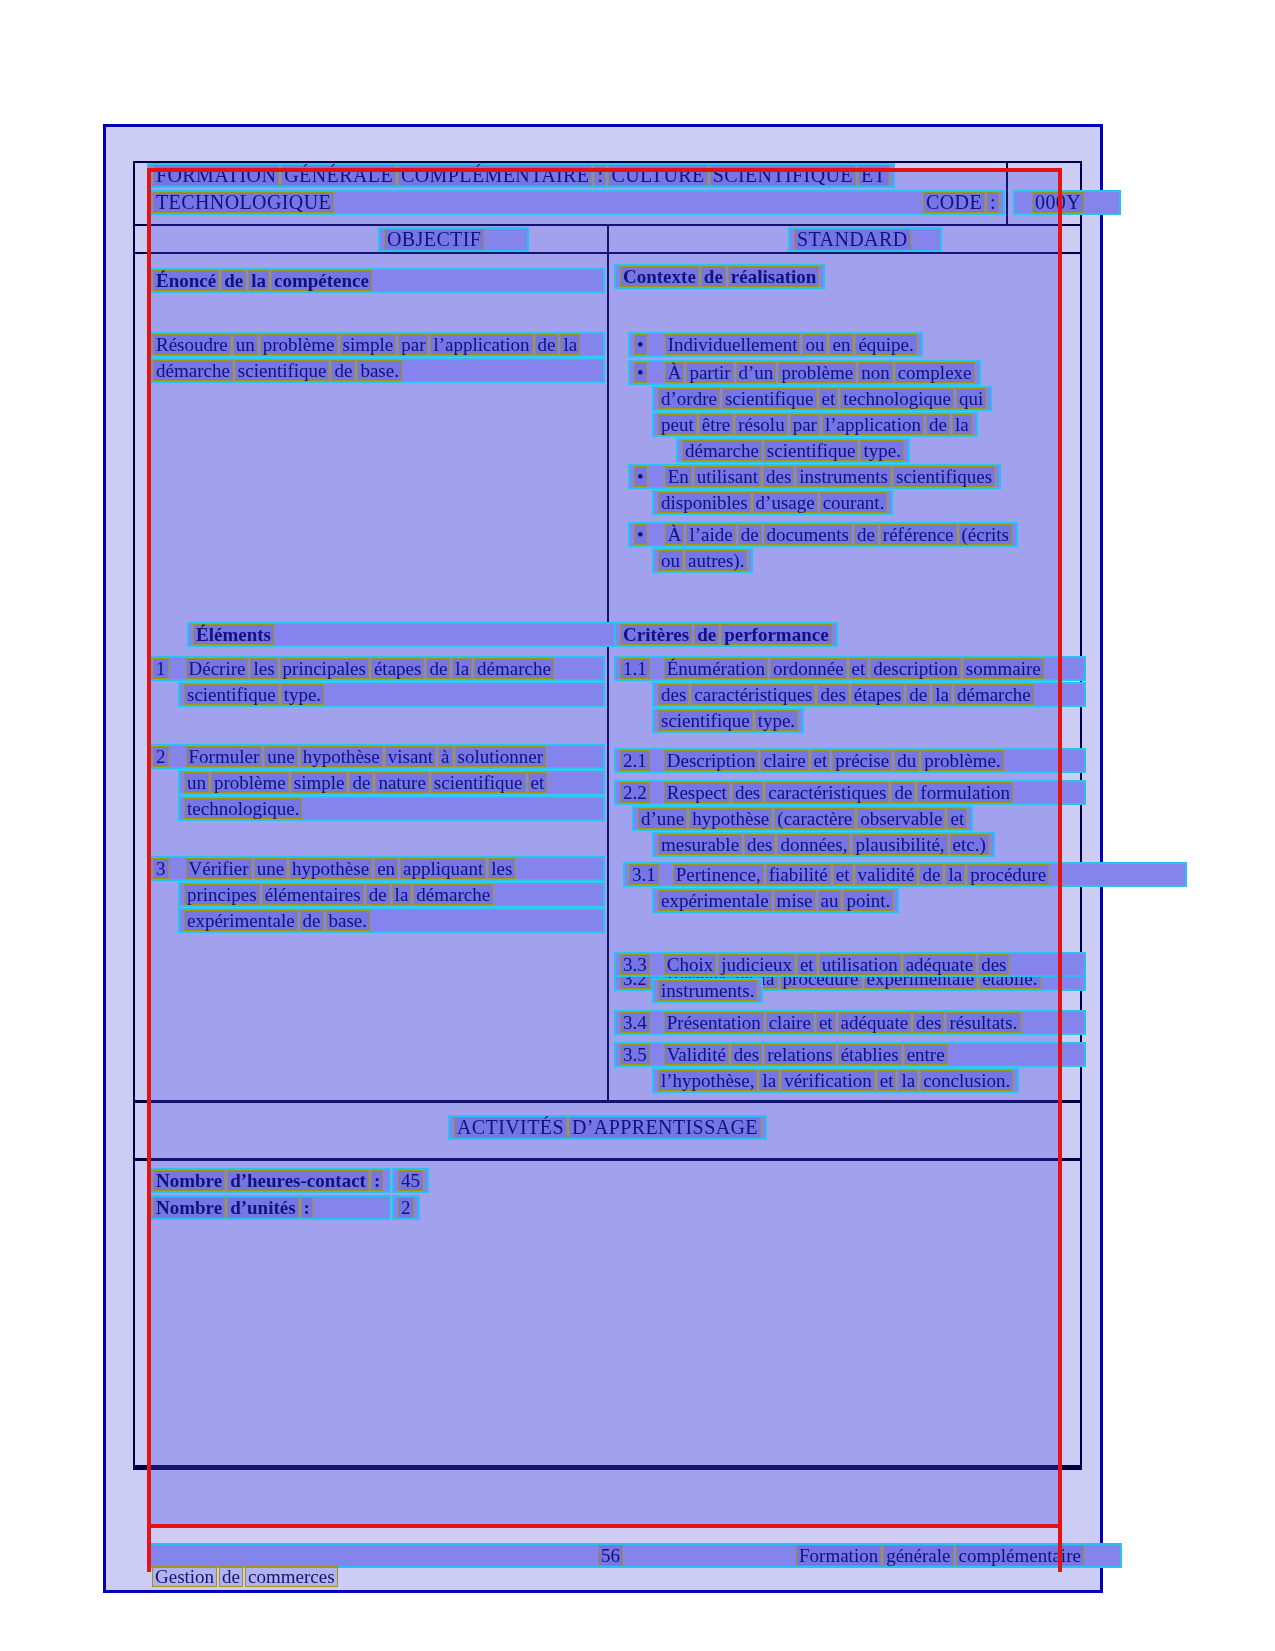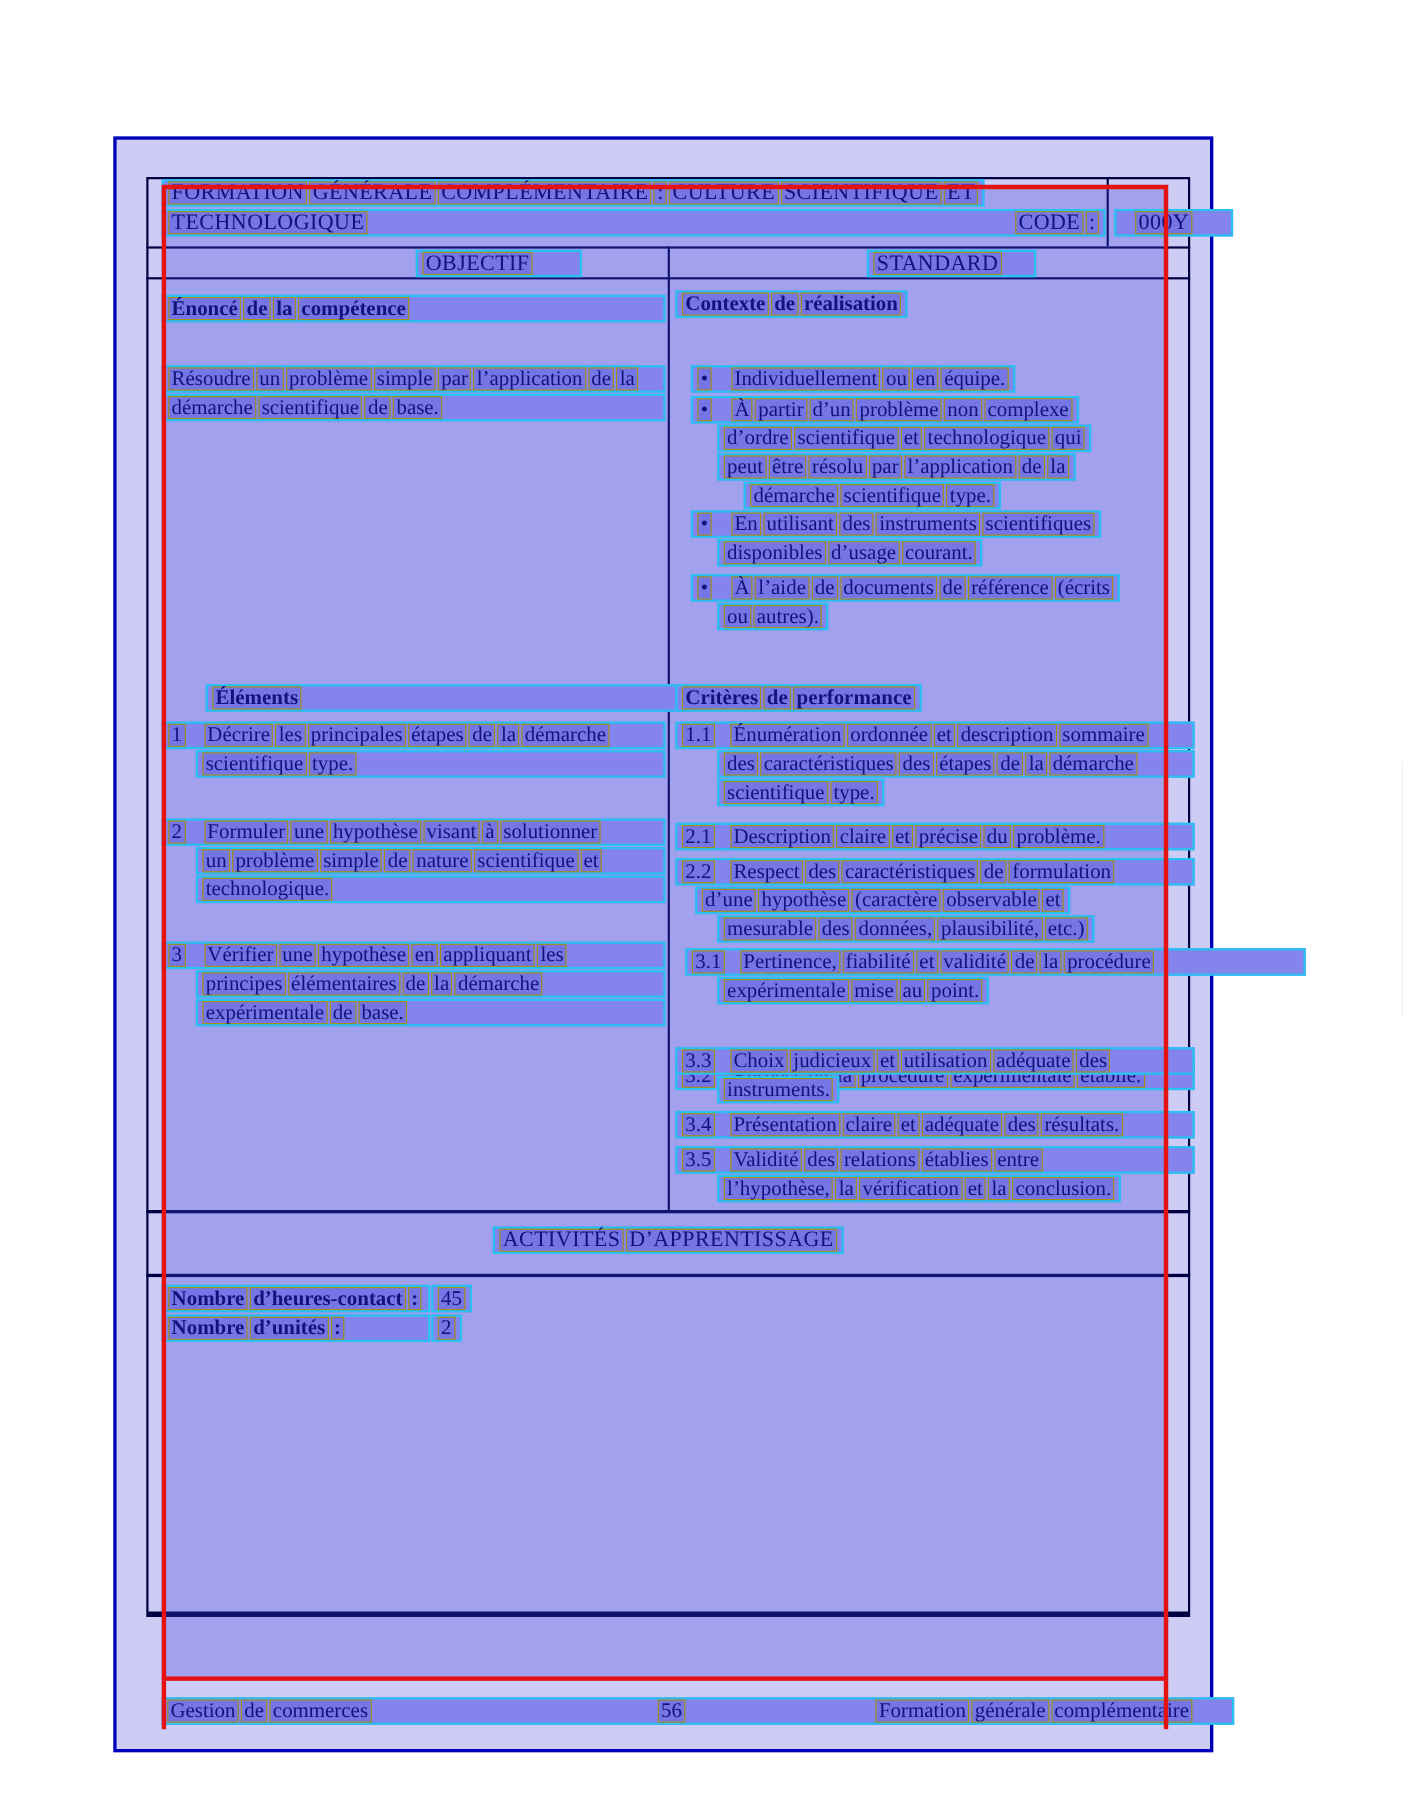--- a/index.html
+++ b/index.html
@@ -147,21 +147,21 @@
   <div class="actwrap">
     <span class="line rel caps"><span class="word">ACTIVITÉS</span><span class="word">D’APPRENTISSAGE</span></span>
   </div>
 
   <div class="line bold minw" style="left:147px;top:1168px;"><span class="word">Nombre</span><span class="word">d’heures-contact</span><span class="word">:</span></div>
   <div class="line" style="left:392px;top:1168px;"><span class="word">45</span></div>
   <div class="line bold minw" style="left:147px;top:1195px;"><span class="word">Nombre</span><span class="word">d’unités</span><span class="word">:</span></div>
   <div class="line" style="left:392px;top:1195px;"><span class="word">2</span></div>
 
   <div class="line" style="left:147px;top:1543px;width:975px;">
-    <span class="fspan" style="left:2px;"><span class="word">Gestion</span><span class="word">de</span><span class="word">commerces</span></span>
+    <span class="fspan" style="left:2px;margin-top:21px;"><span class="word">Gestion</span><span class="word">de</span><span class="word">commerces</span></span>
     <span class="fspan" style="left:448px;"><span class="word">56</span></span>
     <span class="fspan" style="left:646px;"><span class="word">Formation</span><span class="word">générale</span><span class="word">complémentaire</span></span>
   </div>
 
   <div class="redborder"></div>
   <div class="redstub" style="left:147px;"></div>
   <div class="redstub" style="left:1058px;"></div>
 
 </div>
 

